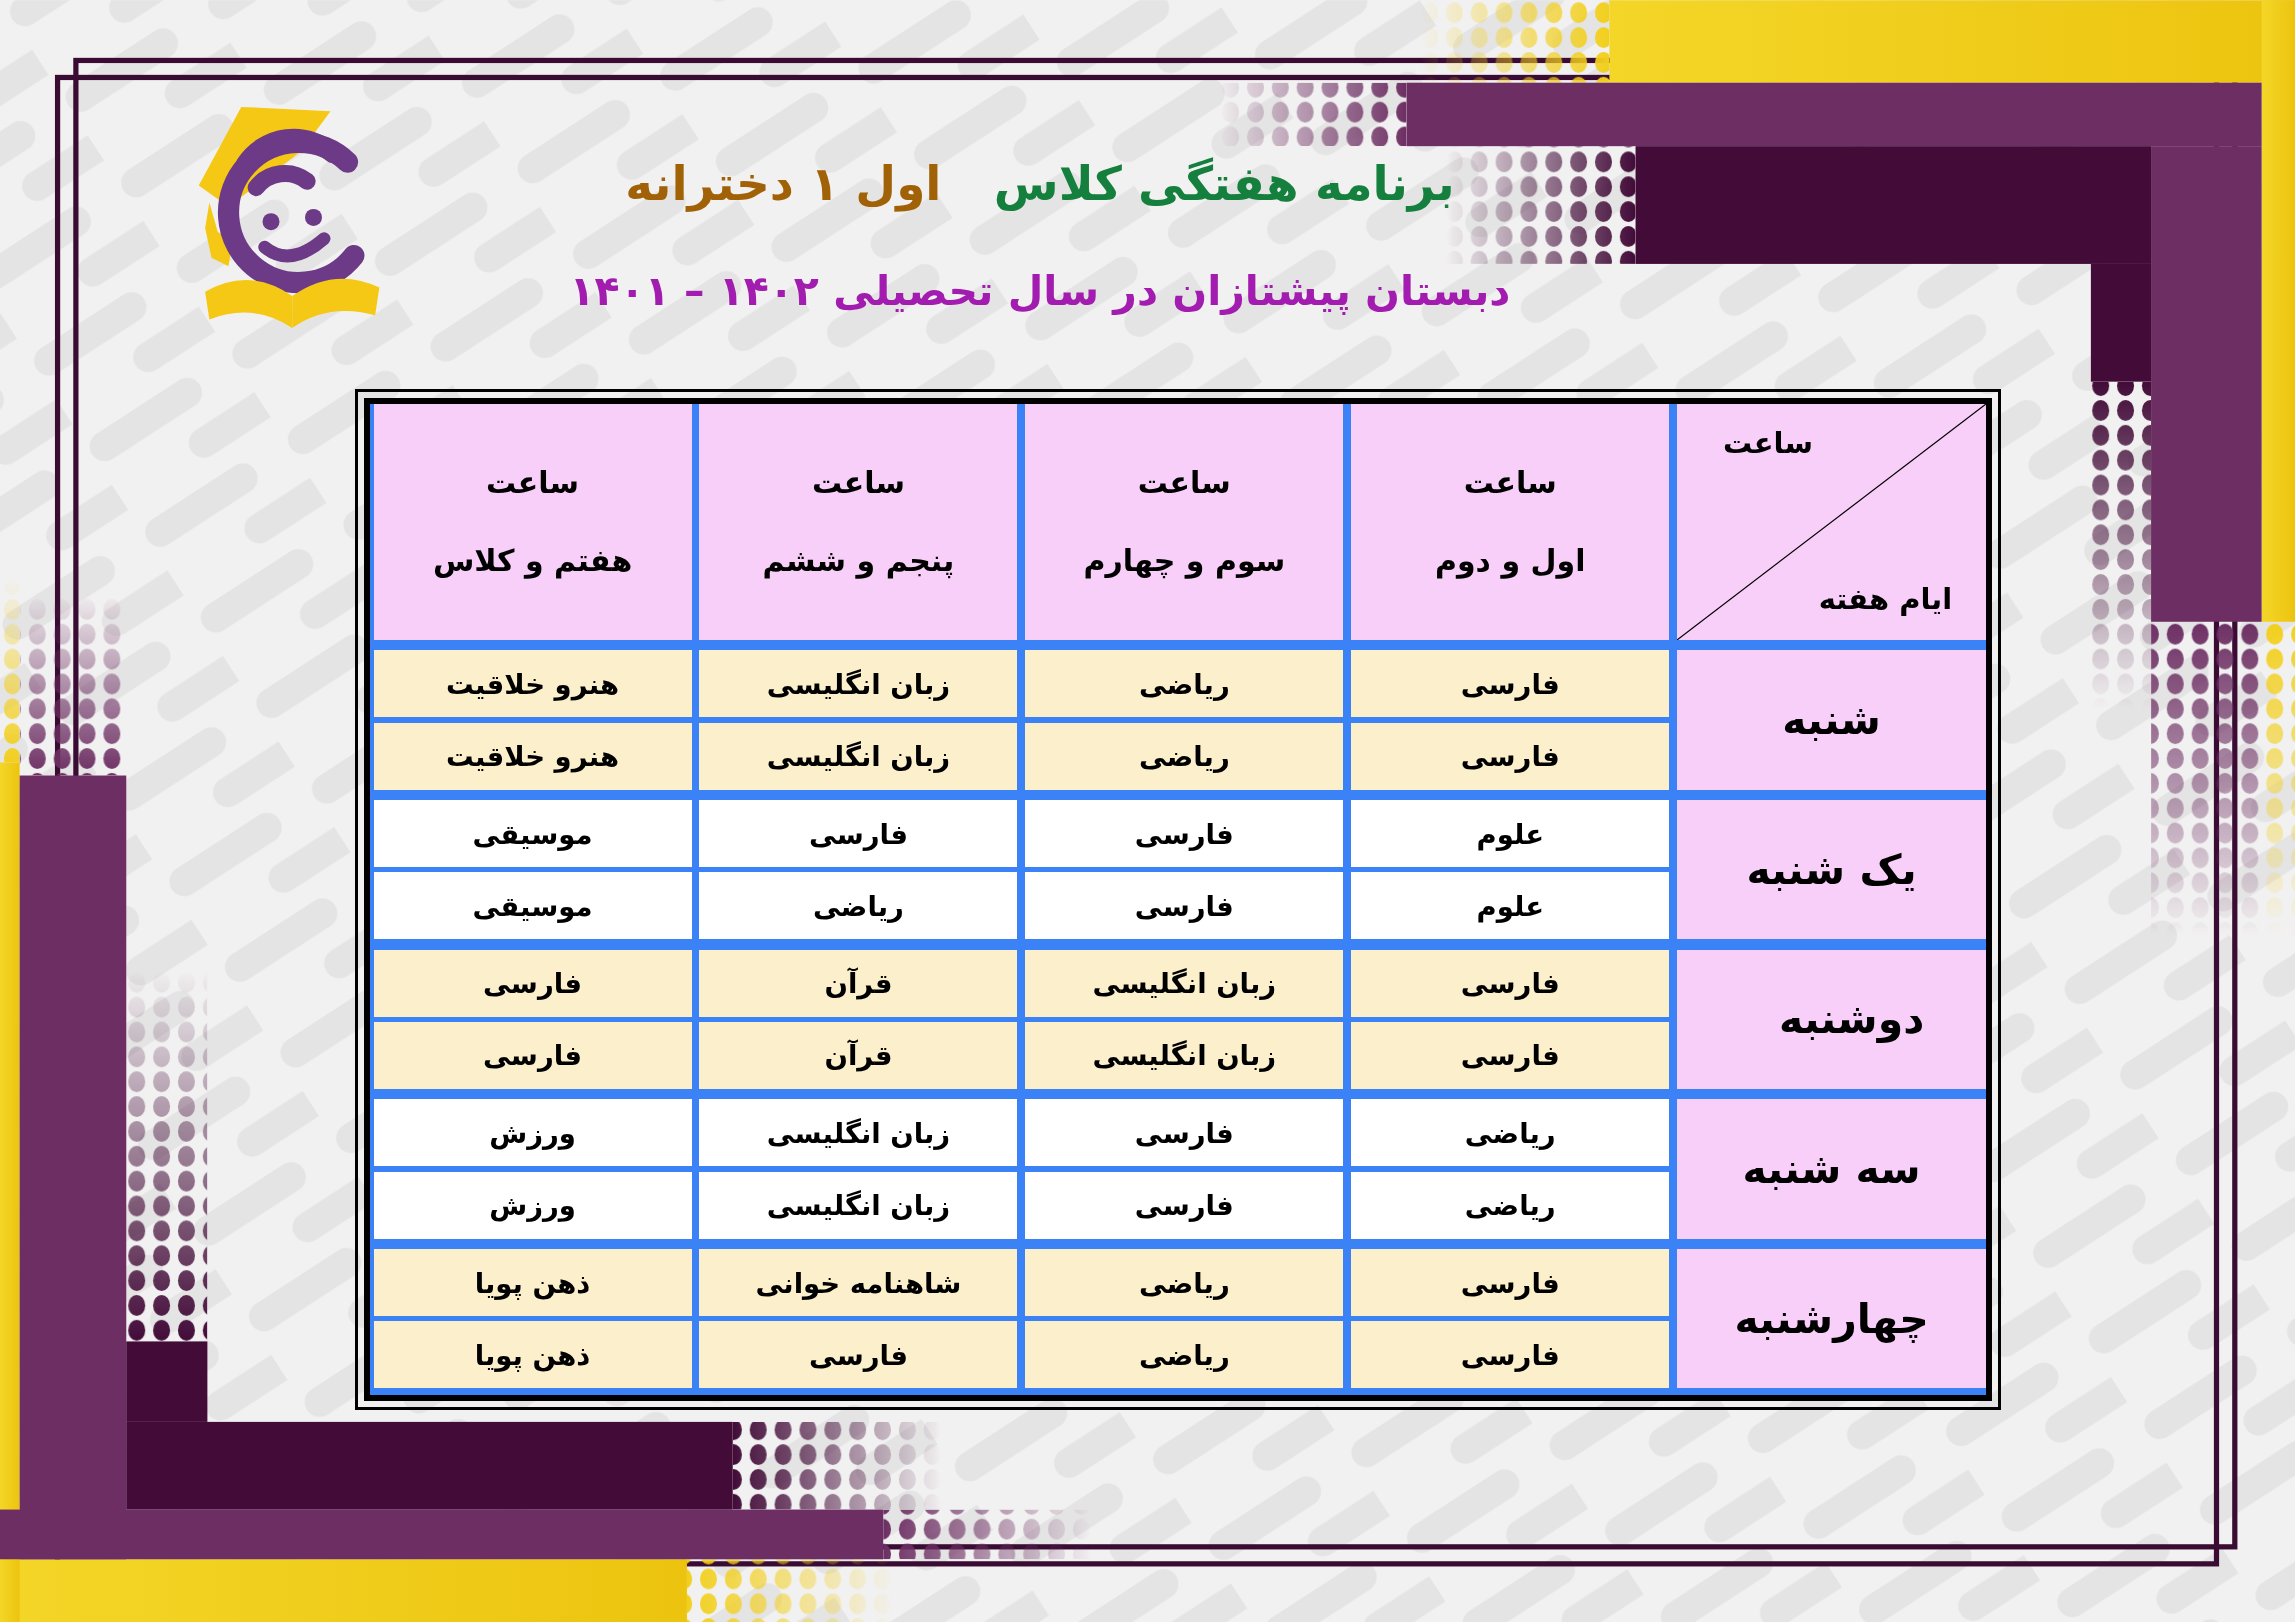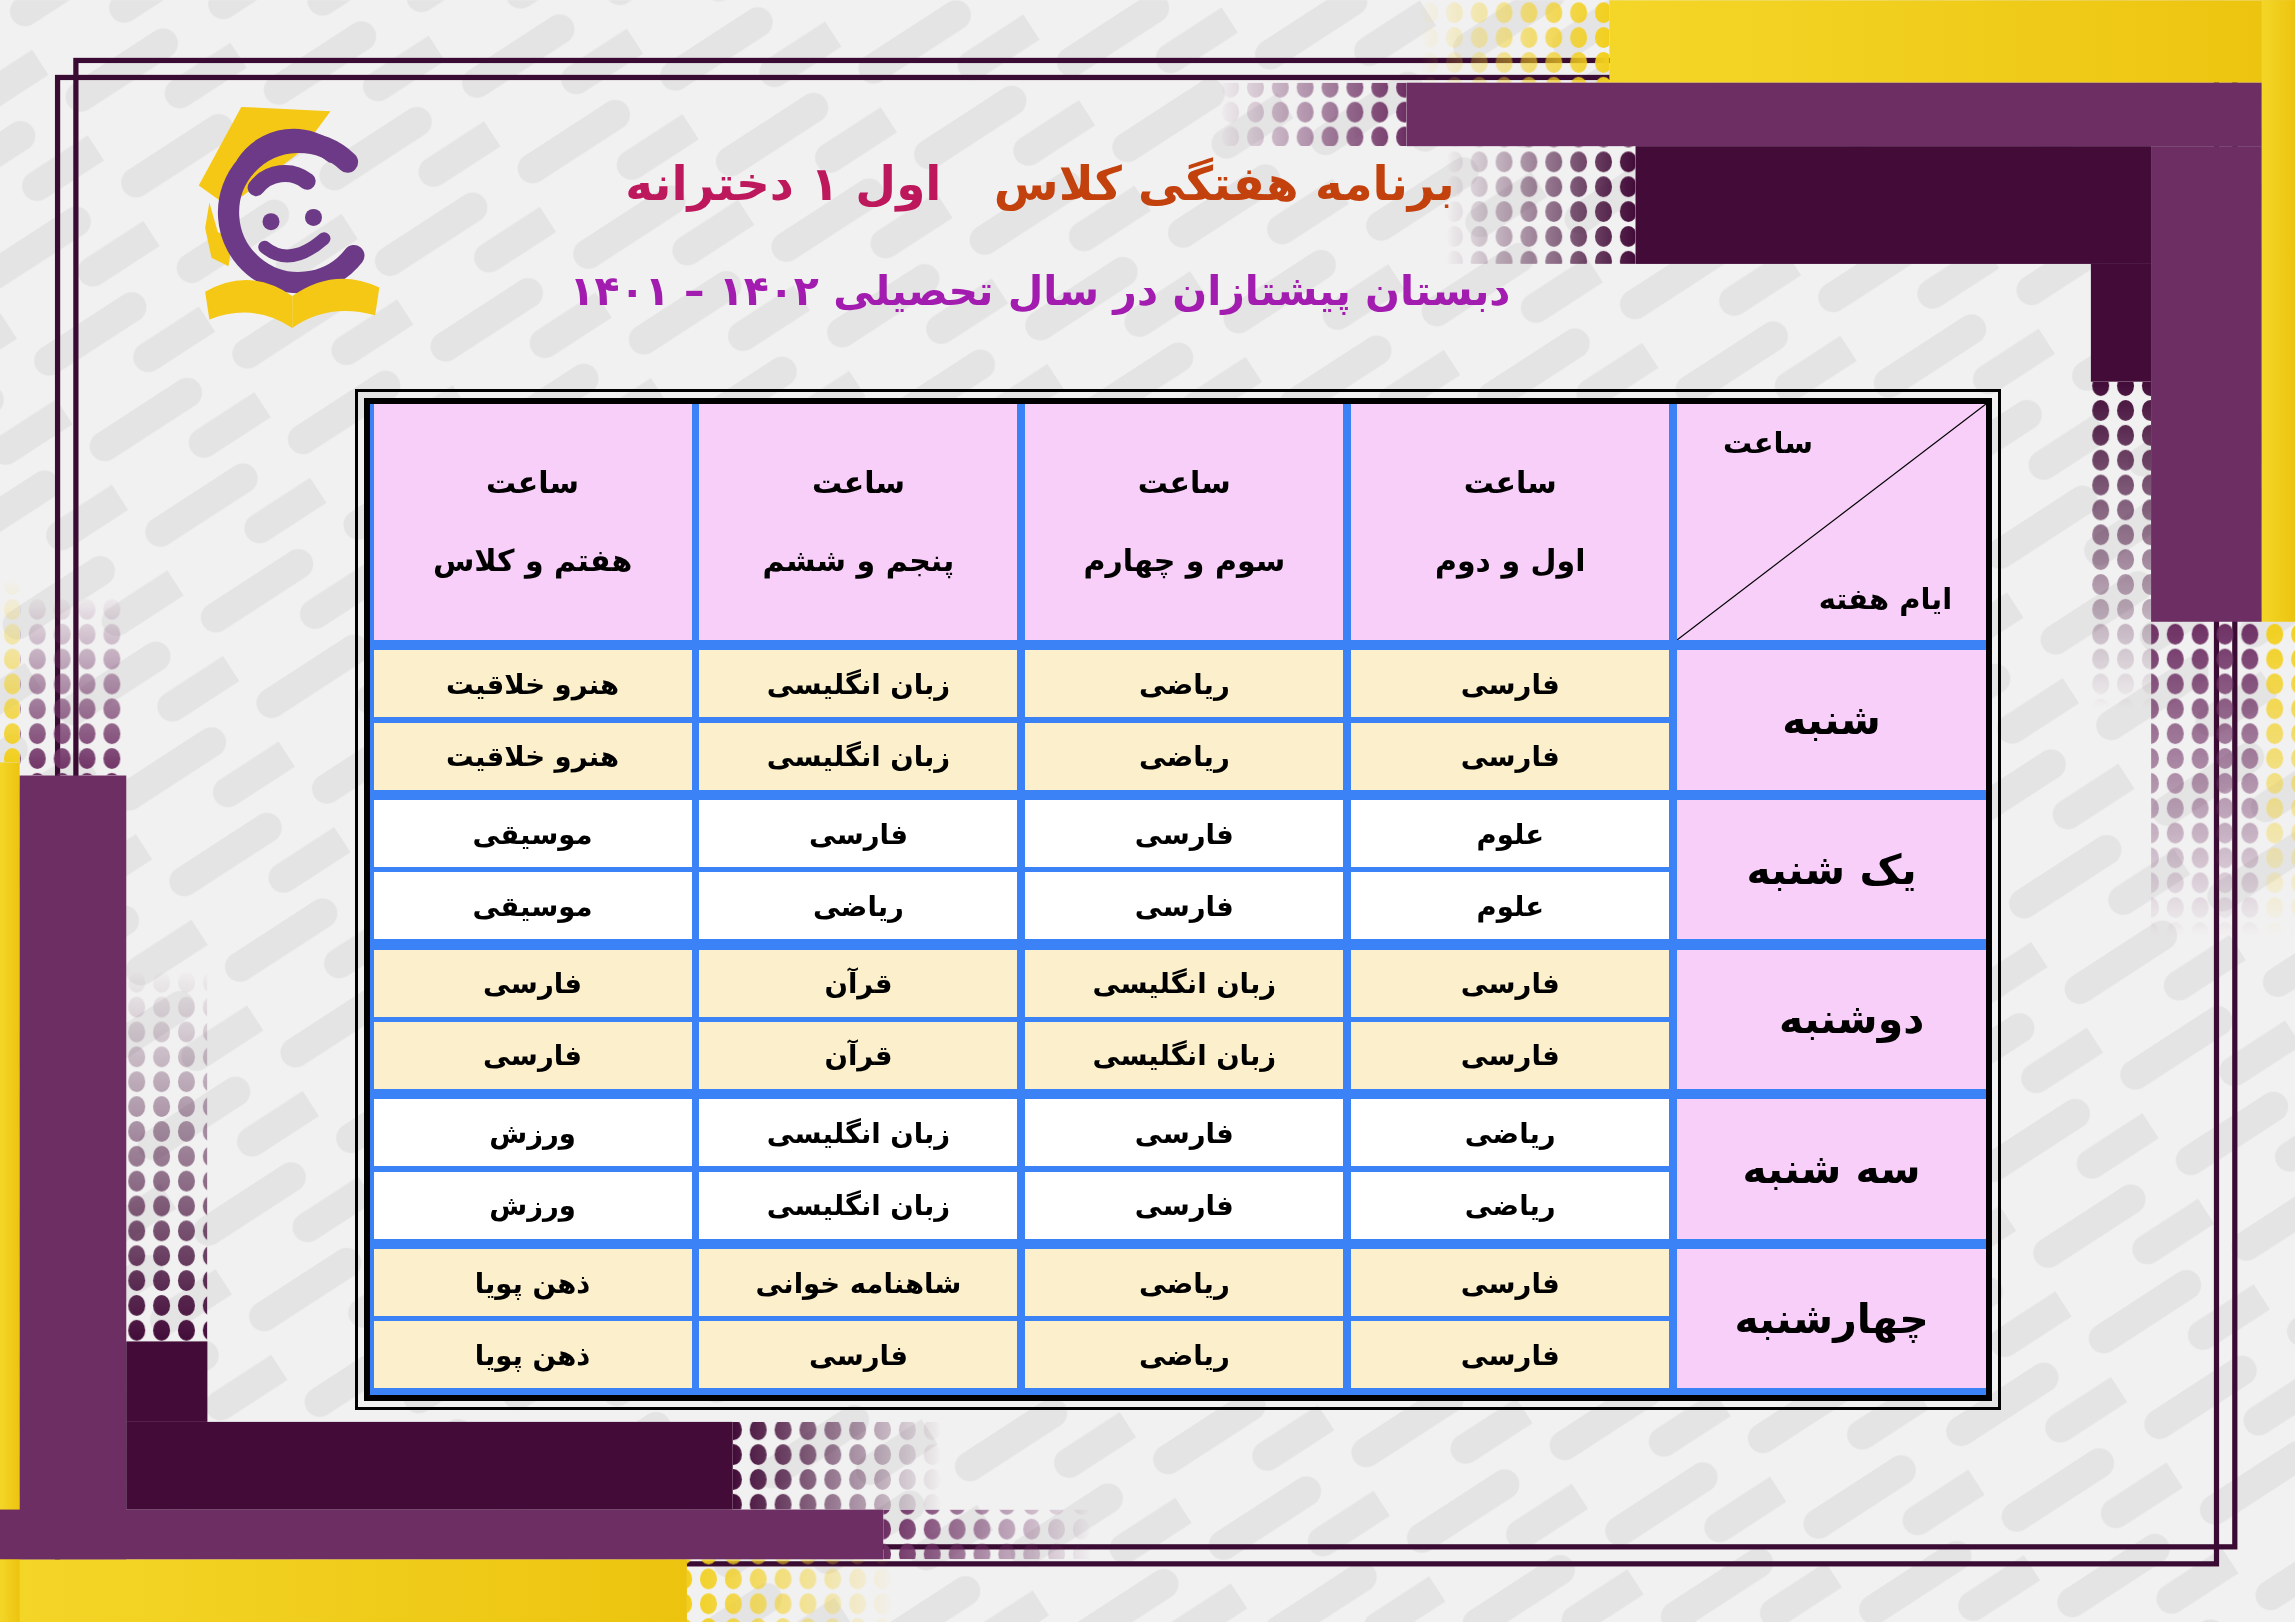--- a/index.html
+++ b/index.html
@@ -8,22 +8,22 @@
     background:#f2f1f1;
     font-family:"DejaVu Sans","Liberation Sans",sans-serif;
   }
   svg{display:block;}
   #bg-layer{position:absolute;left:0;top:0;z-index:0;}
   
   #logo{position:absolute;left:169px;top:92px;width:255px;height:255px;z-index:3;}
   
   .title-wrap{position:absolute;left:366px;top:156px;width:1348px;text-align:center;z-index:3;}
   .title-line{direction:rtl;font-size:47px;font-weight:800;letter-spacing:0;}
-  .title-main{color:#c2410c;margin-left:36px;}
-  .title-highlight{color:#be185d;}
+  .title-main{color:#15803d;margin-left:36px;}
+  .title-highlight{color:#a16207;}
   .subtitle-wrap{position:absolute;left:366px;top:267px;width:1348px;text-align:center;z-index:3;}
   .subtitle{direction:rtl;font-size:41px;font-weight:800;color:#a21caf;}
   
   .table-outer{
     position:absolute;left:355px;top:389px;width:1646px;height:1021px;
     border:3.3px solid #000;padding:5.9px;box-sizing:border-box;z-index:4;
   }
   #grid{
     width:100%;height:100%;box-sizing:border-box;
     display:grid;direction:rtl;

